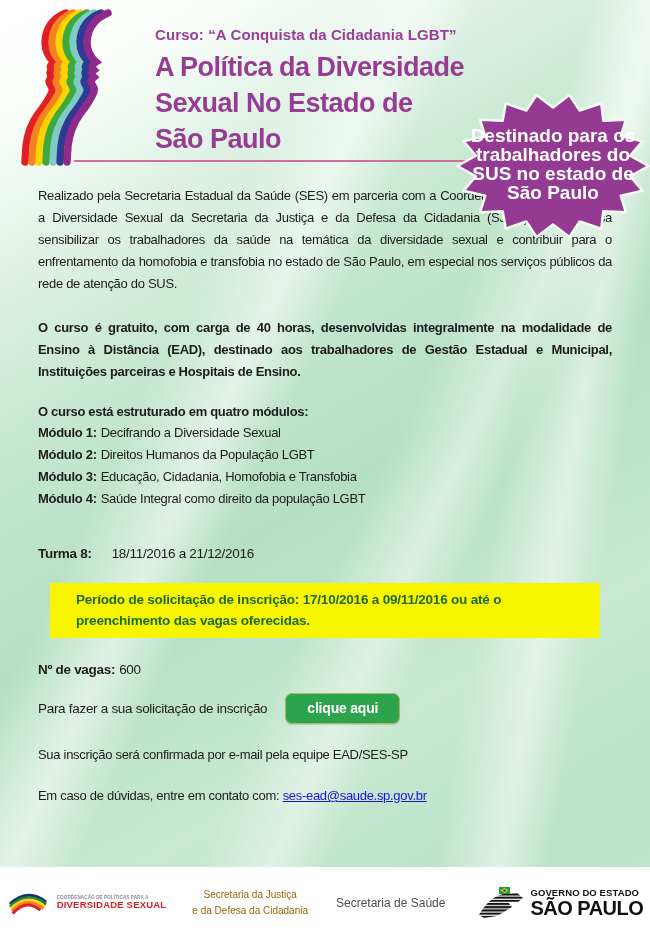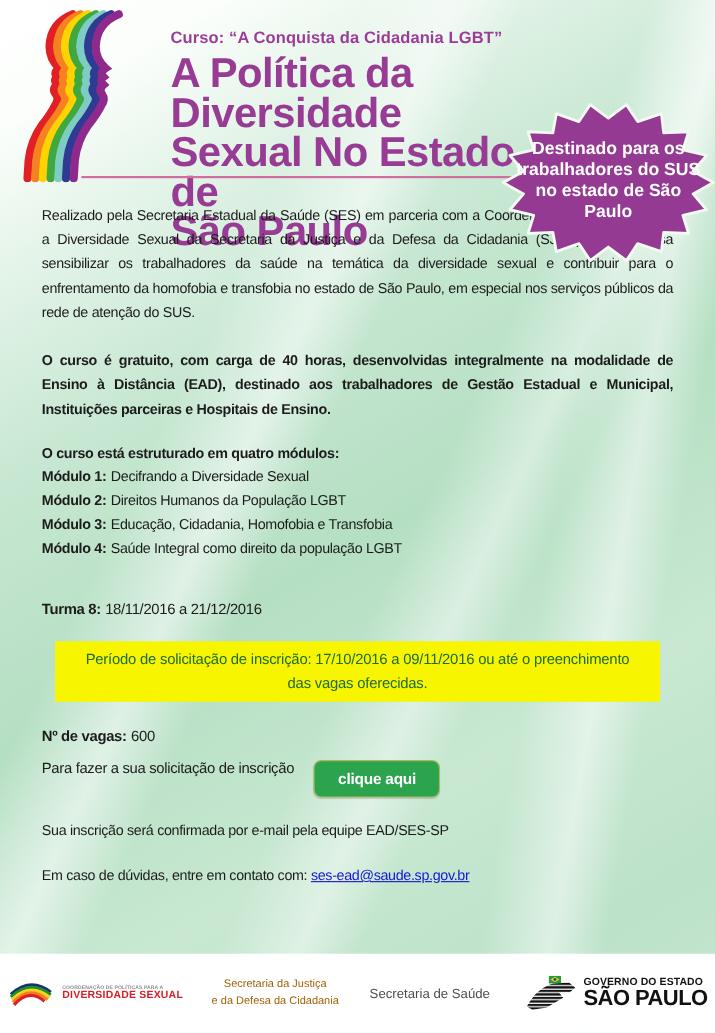--- a/index.html
+++ b/index.html
@@ -21,65 +21,65 @@
 
   
   .header { position: relative; height: 163px; padding-left: 15px; }
   .face-logo { position: absolute; left: 16px; top: 8px; width: 104px; height: 158px; }
   .header-text { padding: 26px 0 0 140px; width: 495px; }
   .course-label {
     color: #9b3d98; font-size: 15px; font-weight: 700;
     letter-spacing: 0.1px; margin-bottom: 6px;
   }
   .page-title {
-    color: #973b95; font-size: 38px; font-weight: 800;
+    color: #973b95; font-size: 27px; font-weight: 800;
     line-height: 36px; letter-spacing: -0.5px;
   }
   .page-title span { display: block; }
   .pink-line {
     position: absolute; left: 74px; bottom: 1px; width: 396px; height: 2px;
     background: #cf6f9f;
   }
 
   
   .badge-wrap { position: absolute; left: 455px; top: 92px; width: 196px; height: 148px; z-index: 5; }
   .badge-wrap svg { display: block; width: 196px; height: 148px; }
   .badge-text {
     position: absolute; left: 11px; top: 34px; width: 174px;
-    color: #ffffff; font-size: 16px; font-weight: 700;
+    color: #ffffff; font-size: 19px; font-weight: 700;
     line-height: 19px; text-align: center;
   }
 
   
   .content { position: relative; padding: 0 38px; color: #1c1c1c; z-index: 2; }
   .para {
     font-size: 13px; letter-spacing: -0.3px; line-height: 22px;
     text-align: justify; margin-top: 22px;
   }
   .para.bold { font-weight: 700; }
   .modules-intro { font-size: 13px; font-weight: 700; letter-spacing: -0.3px; margin-top: 21px; }
   .module-row { font-size: 13px; letter-spacing: -0.3px; line-height: 22px; margin-top: 0; }
   .modules-list { margin-top: 3px; }
   .module-label { font-weight: 700; margin-right: 4px; }
   .turma-row { font-size: 13.5px; letter-spacing: -0.3px; margin-top: 36px; }
-  .turma-label { font-weight: 700; margin-right: 4px; }
+  .turma-label { font-weight: 700; margin-right: 20px; }
 
   .highlight-box {
     margin: 22px 12px 0 12px;
     background: #f8f500;
     color: #1f6b2e;
-    font-size: 13.5px; font-weight: 400; letter-spacing: -0.2px;
-    text-align: center; line-height: 21px;
+    font-size: 13.5px; font-weight: 700; letter-spacing: -0.2px;
+    text-align: left; line-height: 21px;
     padding: 6px 26px 7px 26px;
   }
 
   .vagas-row { font-size: 13.5px; letter-spacing: -0.3px; margin-top: 24px; }
   .vagas-label { font-weight: 700; margin-right: 4px; }
 
-  .cta-row { display: flex; margin-top: 14px; height: 34px; }
+  .cta-row { display: flex; align-items: center; margin-top: 14px; height: 34px; }
   .cta-text { font-size: 13.5px; letter-spacing: -0.3px; }
   .cta-button {
     margin-left: 18px;
     background: #2ca34d;
     border: 1px solid #a9b95c;
     border-radius: 7px;
     color: #ffffff; font-family: "Liberation Sans", sans-serif;
     font-size: 14px; font-weight: 700; letter-spacing: -0.2px;
     padding: 6px 21px 7px 21px;
     cursor: pointer;

